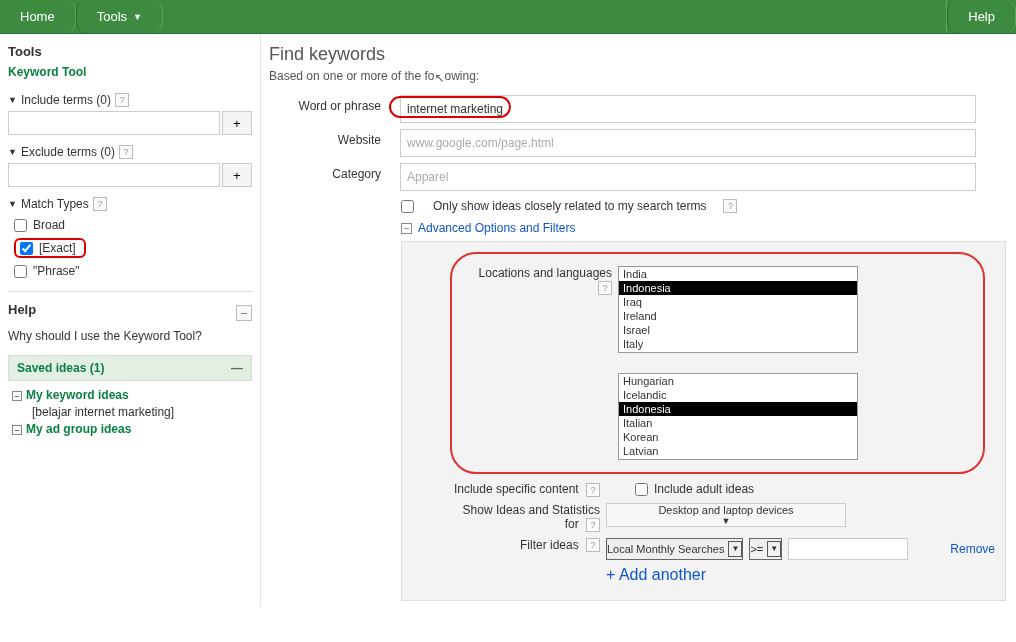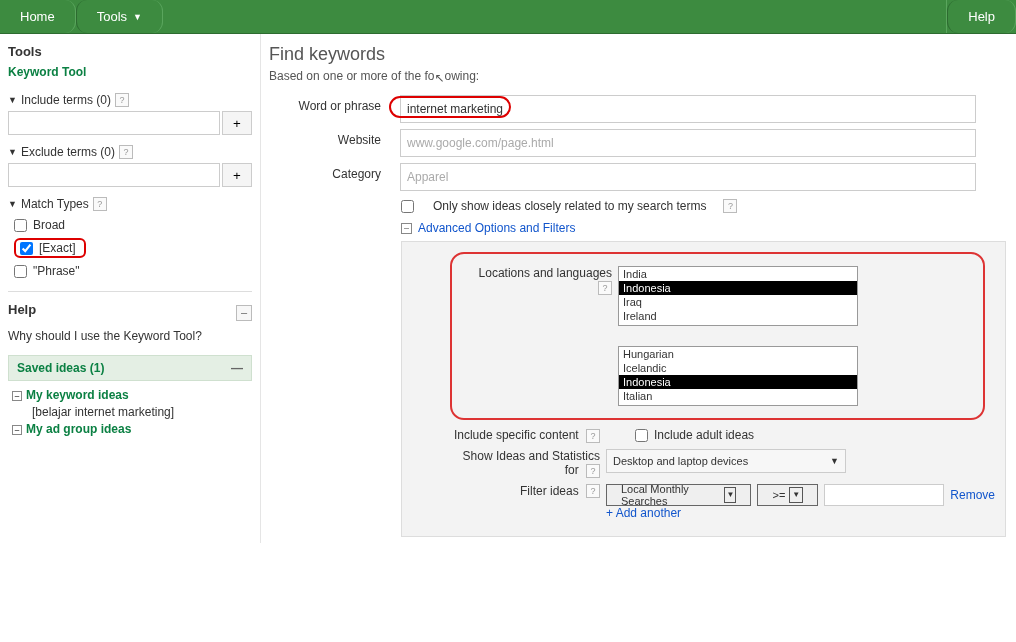--- a/index.html
+++ b/index.html
@@ -40,34 +40,34 @@
 .form-field { flex: 1; padding-right: 40px; padding-left: 9px; }
 .big-input { width: 100%; height: 28px; border: 1px solid #ccc; padding: 0 6px; font-size: 12px; color: #333; }
 .big-input::placeholder { color: #aaa; }
 .word-circle { border: 2px solid #d00; border-radius: 12px; display: inline-block; padding: 2px 14px 2px 8px; margin-left: -4px; position: absolute; pointer-events:none; }
 .word-wrap { position: relative; }
 .checkbox-row { display: flex; align-items: center; margin: 8px 0 8px 140px; gap: 13px; }
 .checkbox-row input { margin-right: 6px; }
 .adv-toggle { margin: 6px 0 6px 140px; display: flex; align-items: center; color: #1155cc; font-size: 12px; cursor: pointer; }
 .adv-toggle .box { width: 11px; height: 11px; border: 1px solid #888; line-height: 9px; text-align: center; font-size: 9px; color: #666; margin-right: 6px; }
 .adv-panel { margin: 6px 10px 6px 140px; background: #f3f3f3; border: 1px solid #ddd; padding: 10px 10px 10px 0; position: relative; }
-.red-box { border: 2px solid #d33; border-radius: 14px; padding: 6px 10px; margin: 0 10px 8px 48px; }
+.red-box { border: 2px solid #d33; border-radius: 26px; padding: 6px 10px; margin: 0 10px 8px 48px; }
 .adv-row { display: flex; align-items: flex-start; margin: 6px 0; }
 .adv-label { width: 156px; text-align: right; padding-right: 6px; font-size: 12px; color: #333; }
 .adv-field { flex: 1; }
-.listbox { width: 240px; border: 1px solid #999; background: #fff; height: 60px; overflow-y: scroll; font-size: 11px; }
+.listbox { width: 240px; border: 1px solid #999; background: #fff; height: 87px; overflow-y: scroll; font-size: 11px; }
 .listbox .opt { padding: 1px 4px; cursor: pointer; }
 .listbox .opt.selected { background: #000000; color: #fff; }
-.devices-select { width: 240px; height: 24px; border: 1px solid #ccc; background: #f7f7f7; display: flex; align-items: center; justify-content: space-between; padding: 0 6px; font-size: 11px; cursor: pointer; }
+.devices-select { width: 240px; height: 24px; border: 1px solid #ccc; background: #f7f7f7; display: flex; align-items: center; justify-content: space-between; padding: 0 6px; font-size: 11px; cursor: pointer; flex-direction: column; }
 .filter-row { display: flex; align-items: center; gap: 6px; }
-.filter-select { border: 1px solid #666; background: #efefef; height: 22px; display: flex; align-items: center; padding: 0 14px; font-size: 11px; cursor: pointer; }
+.filter-select { border: 1px solid #666; background: #efefef; height: 22px; display: flex; align-items: center; padding: 0 0; font-size: 11px; cursor: pointer; }
 .filter-select .dd { border: 1px solid #555; width: 14px; height: 16px; margin-left: 4px; display:flex; align-items:center; justify-content:center; font-size:8px; }
 .filter-input { width: 120px; height: 22px; border: 1px solid #ccc; }
 .remove-link { color: #1155cc; margin-left: auto; font-size: 12px; cursor: pointer; }
-.add-another { color: #1155cc; font-size: 12px; cursor: pointer; display: block; }
+.add-another { color: #1155cc; font-size: 16px; margin-top: 6px; cursor: pointer; display: block; }
 .adv-label .help-icon, .form-label .help-icon { vertical-align: middle; }
 </style>
 </head>
 <body>
 
 <div class="topbar">
   <div class="topbar-item">Home</div>
   <div class="topbar-item">
       <span>Tools</span>
       <span class="caret">▼</span>

